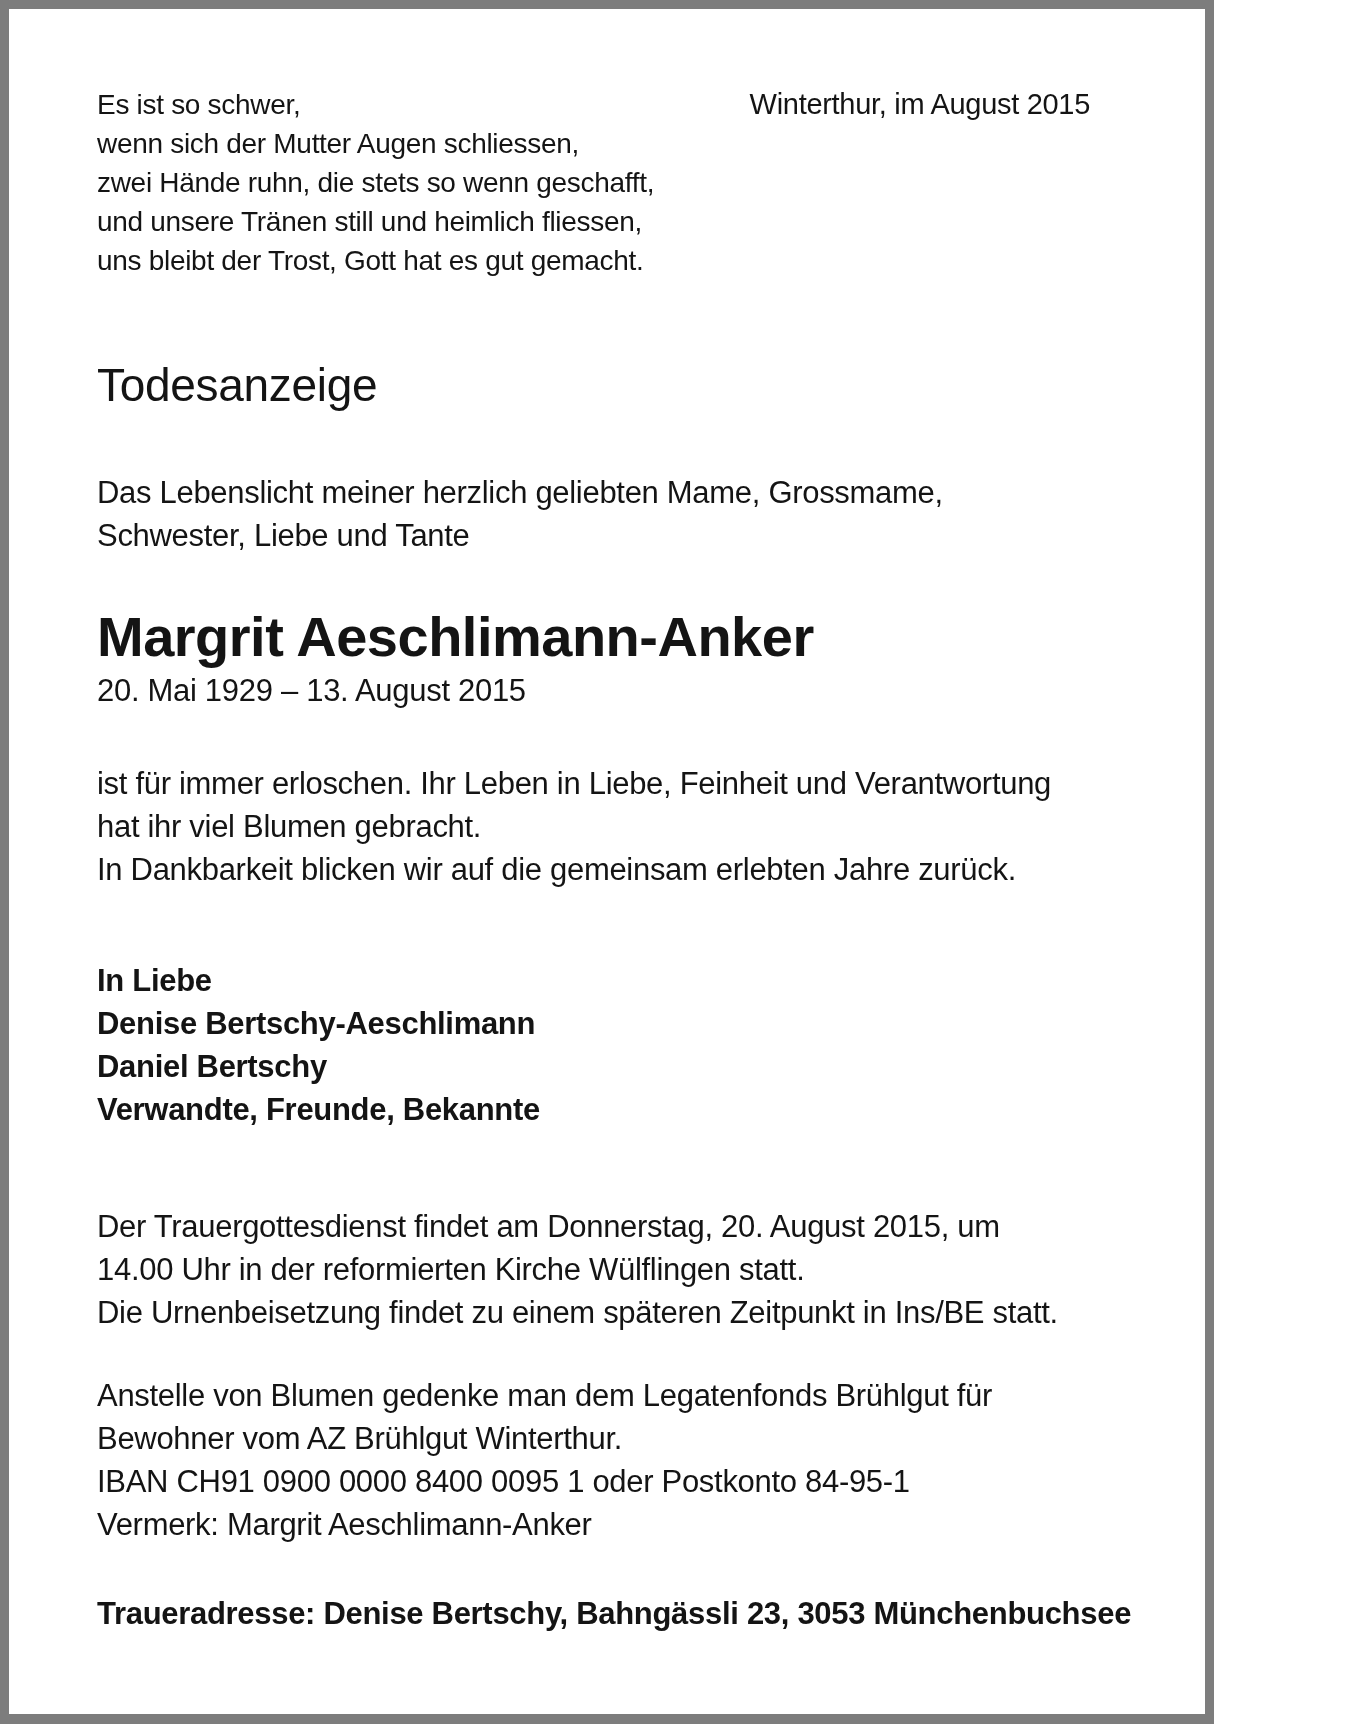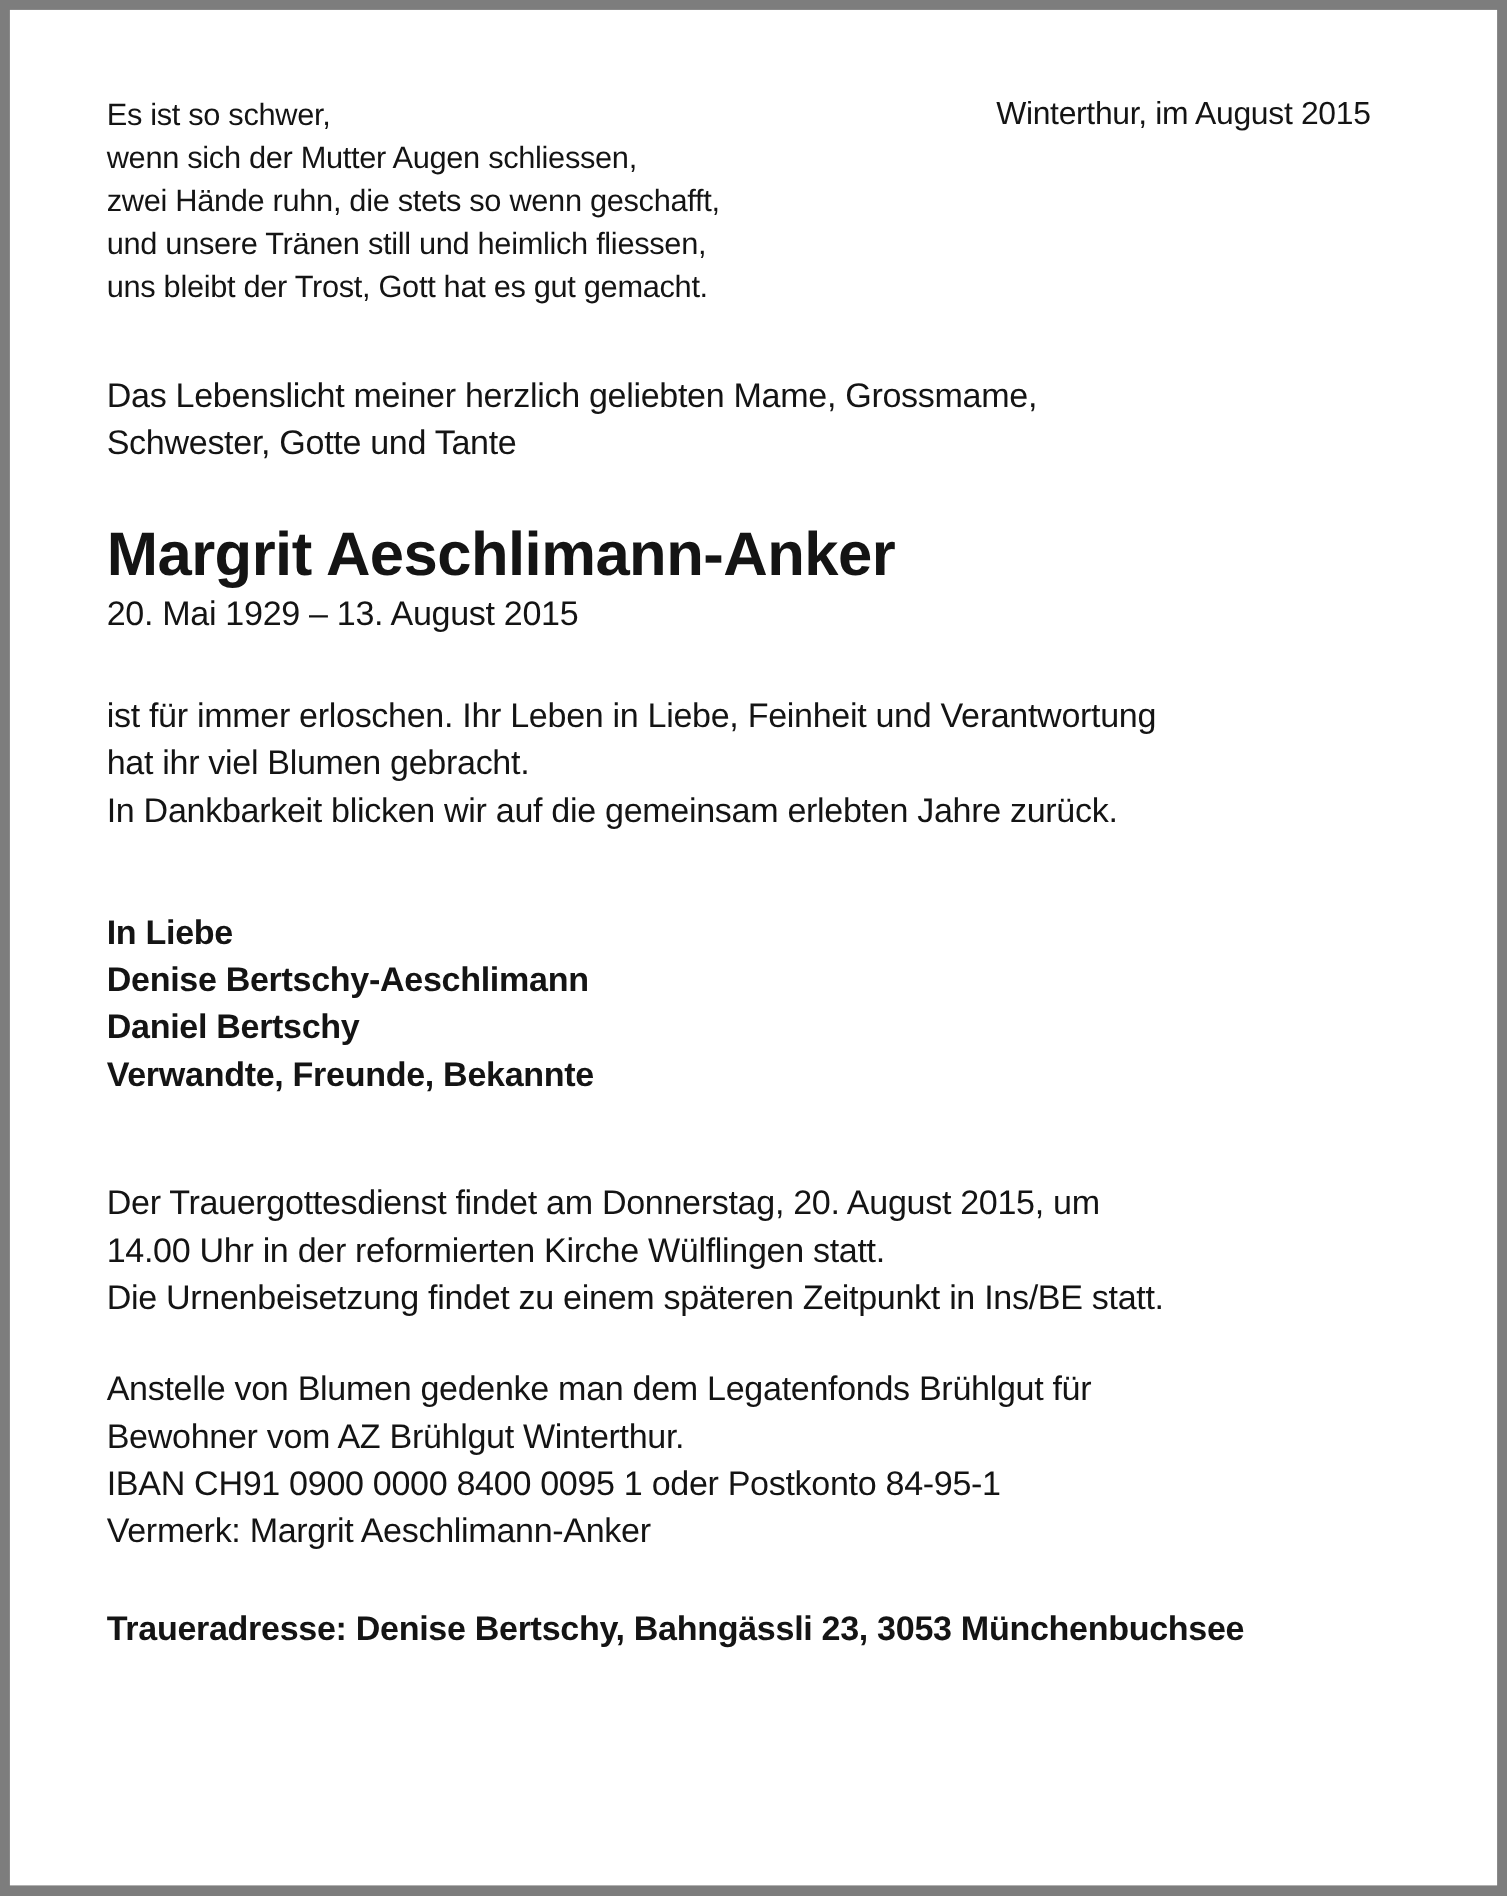--- a/index.html
+++ b/index.html
@@ -9,21 +9,21 @@
   }
   * { margin: 0; padding: 0; box-sizing: border-box; }
   html, body { margin: 0; padding: 0; }
   body {
     width: 1370px;
     height: 1724px;
     font-family: "Liberation Sans", sans-serif;
     color: var(--text);
   }
   .frame {
-    width: 1370px;
+    width: 1214px;
     height: 1724px;
     background: var(--frame);
     padding: 9px 9px 10px 9px;
   }
   .page {
     width: 100%;
     height: 100%;
     background: var(--page-bg);
     overflow: hidden;
   }
@@ -92,24 +92,25 @@
         <div class="poem">
           <div class="poem-line">Es ist so schwer,</div>
           <div class="poem-line">wenn sich der Mutter Augen schliessen,</div>
           <div class="poem-line">zwei Hände ruhn, die stets so wenn geschafft,</div>
           <div class="poem-line">und unsere Tränen still und heimlich fliessen,</div>
           <div class="poem-line">uns bleibt der Trost, Gott hat es gut gemacht.</div>
         </div>
         <div class="dateline">Winterthur, im August 2015</div>
       </div>
 
+      <h1 class="title">Todesanzeige</h1>
 
       <div class="intro para">
         <div>Das Lebenslicht meiner herzlich geliebten Mame, Grossmame,</div>
-        <div>Schwester, Gotte und Tante</div>
+        <div>Schwester, Liebe und Tante</div>
       </div>
 
       <div class="name">Margrit Aeschlimann-Anker</div>
       <div class="dates">20. Mai 1929 – 13. August 2015</div>
 
       <div class="para obituary">
         <div>ist für immer erloschen. Ihr Leben in Liebe, Feinheit und Verantwortung</div>
         <div>hat ihr viel Blumen gebracht.</div>
         <div>In Dankbarkeit blicken wir auf die gemeinsam erlebten Jahre zurück.</div>
       </div>

